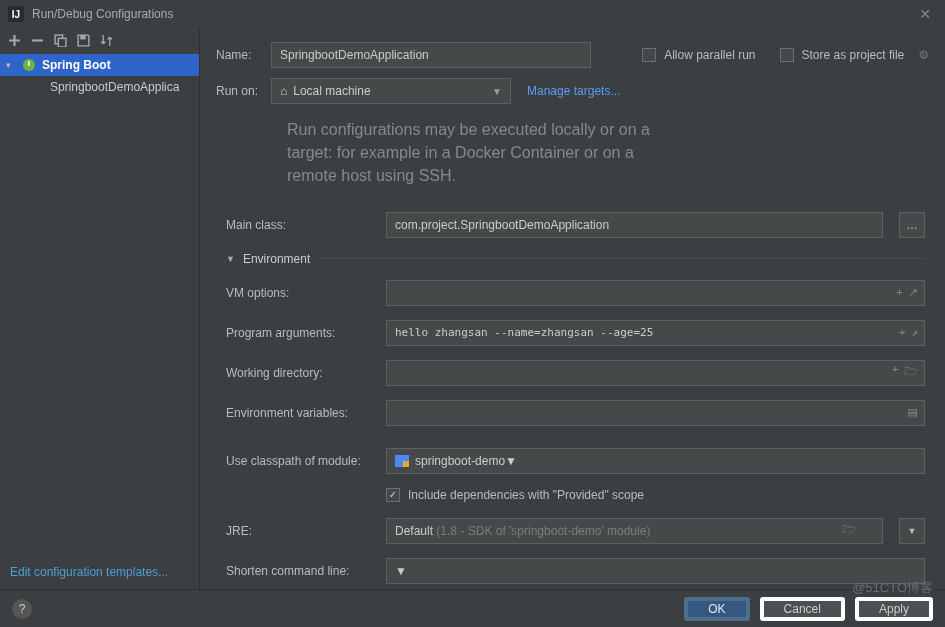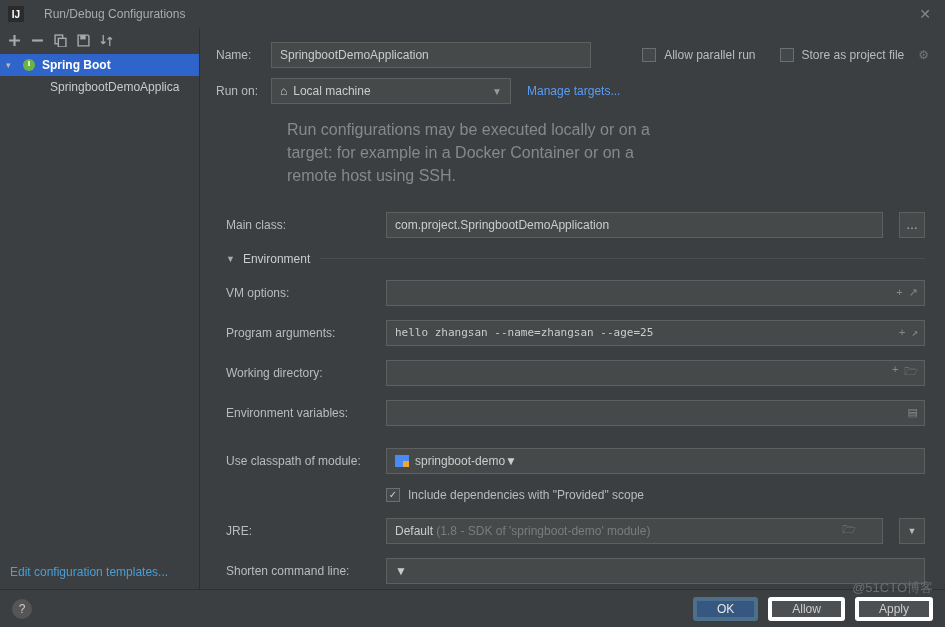--- a/index.html
+++ b/index.html
@@ -3,21 +3,21 @@
 <meta charset="utf-8">
 <style>
 * { box-sizing: border-box; margin: 0; padding: 0; }
 body {
   width: 945px; height: 627px;
   background: #3c3f41; color: #bbbbbb;
   font-family: "Segoe UI", Arial, sans-serif; font-size: 12px;
   overflow: hidden; position: relative;
 }
 .titlebar { height: 28px; display: flex; align-items: center; padding: 0 8px; background: #3c3f41; }
-.titlebar .app-icon { width: 16px; height: 16px; background: #2b2b2b; display: inline-flex; align-items: center; justify-content: center; color: #fff; font-size: 10px; font-weight: bold; margin-right: 20px; }
+.titlebar .app-icon { width: 16px; height: 16px; background: #2b2b2b; display: inline-flex; align-items: center; justify-content: center; color: #fff; font-size: 10px; font-weight: bold; margin-right: 8px; }
 .titlebar .title { flex: 1; color: #aaaaaa; }
 .titlebar .close { color: #888; font-size: 14px; cursor: pointer; padding: 2px 6px; }
 .main { display: flex; height: calc(100% - 28px - 38px); }
 .sidebar { width: 200px; background: #3c3f41; border-right: 1px solid #2e2f30; display: flex; flex-direction: column; }
 .toolbar { height: 24px; display: flex; align-items: center; gap: 10px; padding: 0 8px; }
 .toolbar .ticon { color: #999; cursor: pointer; font-size: 13px; display: inline-flex; }
 .toolbar .ticon svg { width: 13px; height: 13px; }
 .tree { flex: 1; padding-top: 2px; overflow: hidden; }
 .tree-group { display: flex; align-items: center; height: 22px; padding: 0 6px; gap: 6px; color: #dddddd; }
 .tree-group.selected { background: #2f65ca; color: #ffffff; }
@@ -271,17 +271,17 @@
       </div>
 
     </div>
   </div>
 </div>
 
 <div class="footer">
   <span class="help">?</span>
   <span class="footer-spacer"></span>
   <span class="btn primary">OK</span>
-  <span class="btn">Allow</span>
+  <span class="btn">Cancel</span>
   <span class="btn">Apply</span>
 </div>
 
 <div class="watermark">@51CTO博客</div>
 
 </body></html>

